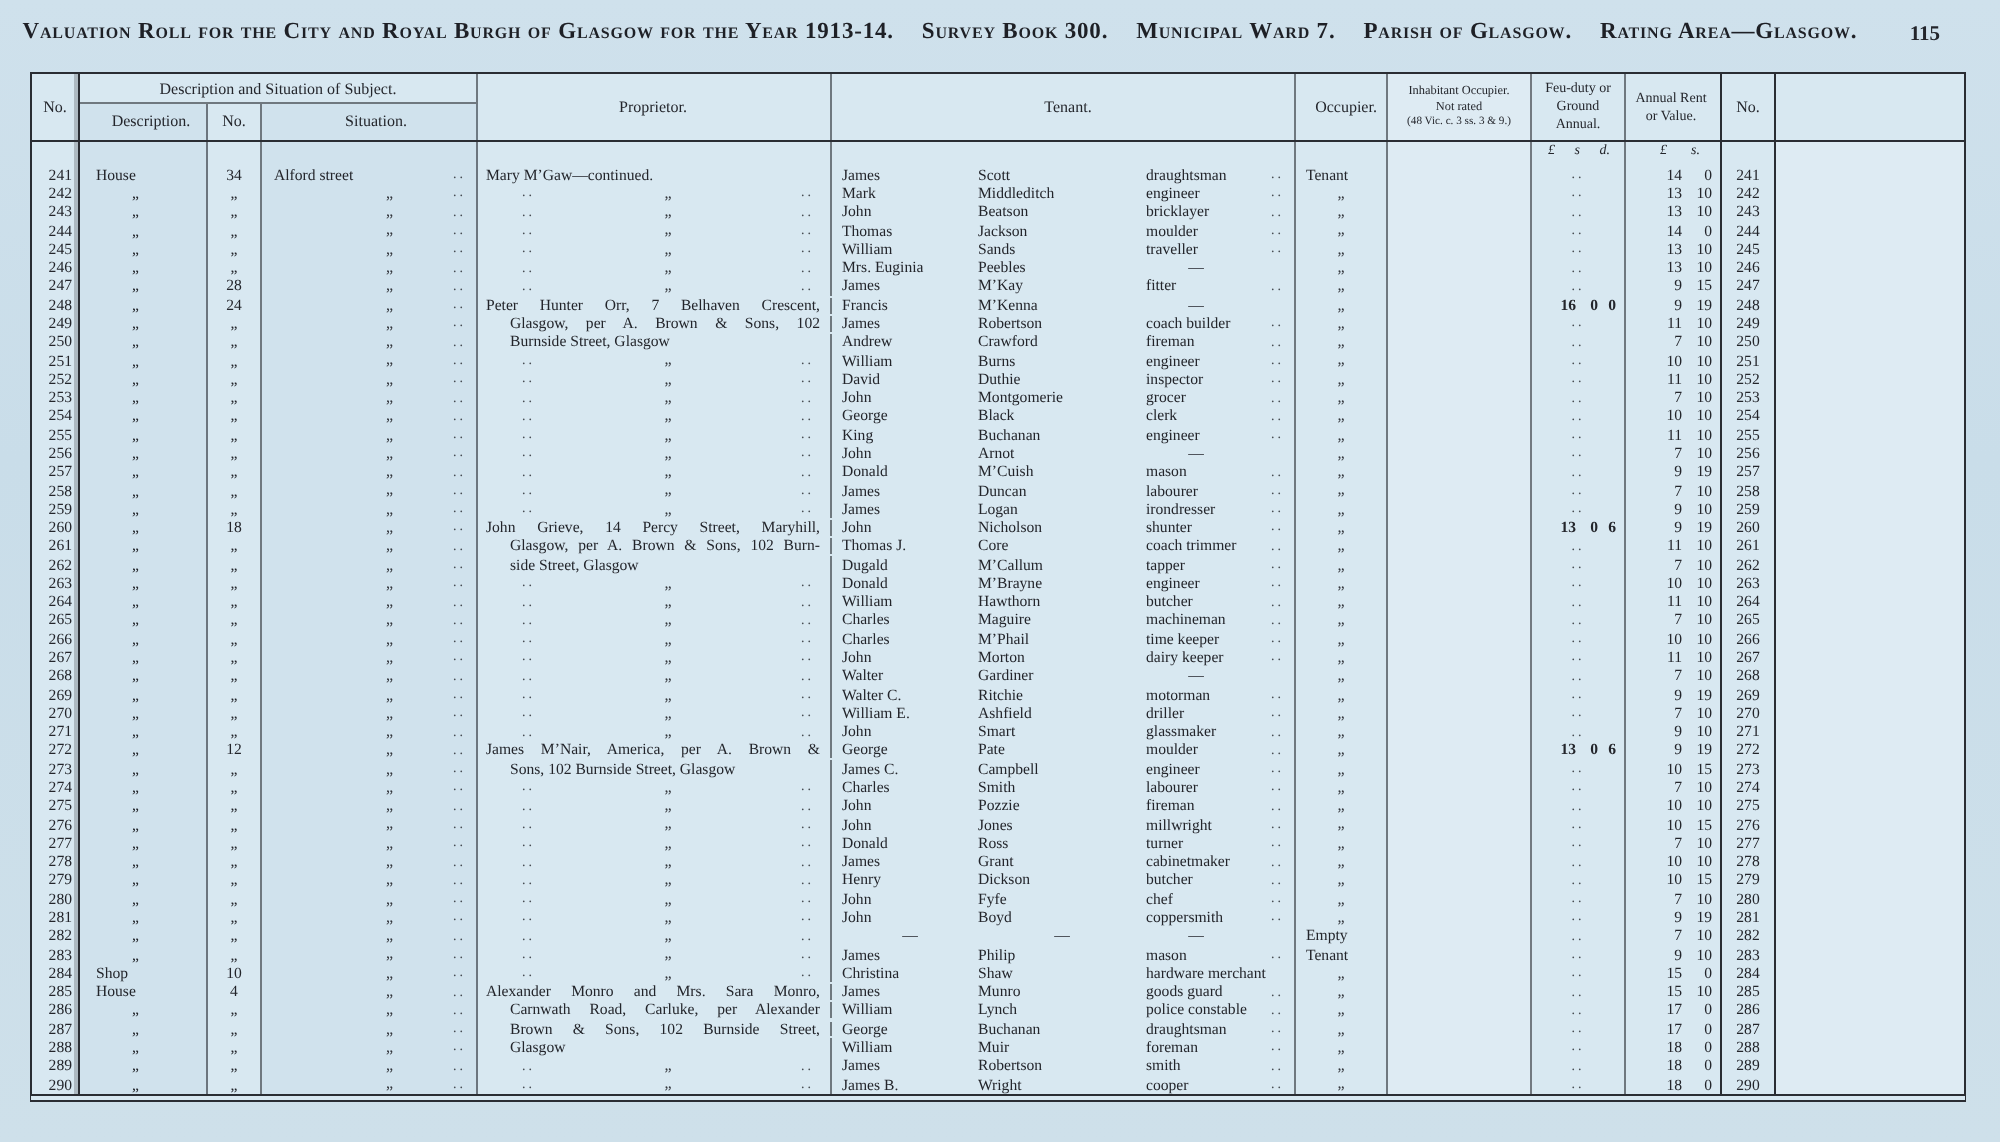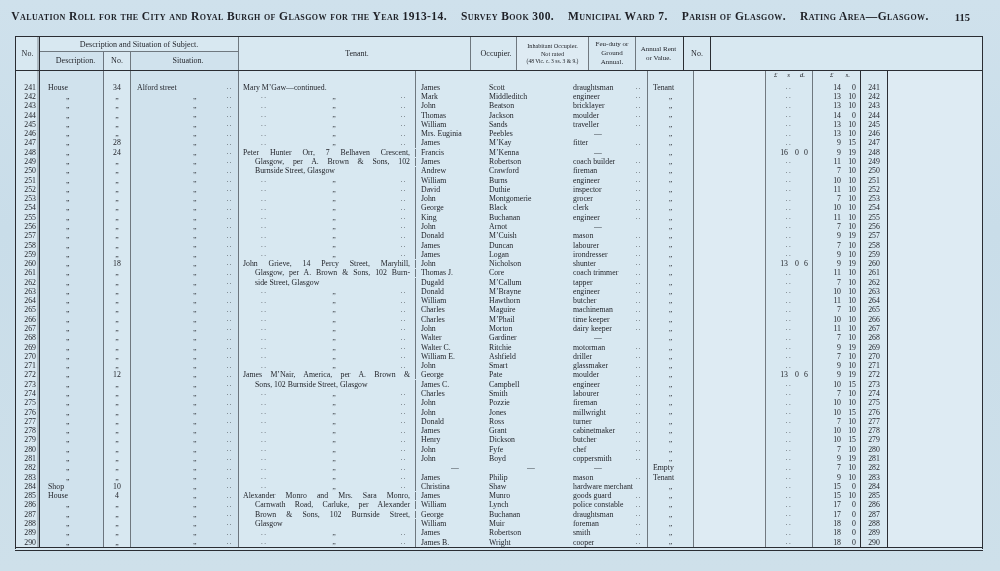--- a/index.html
+++ b/index.html
@@ -94,21 +94,21 @@
   
   .c6 { padding-left:5px; }
   .tf { width:68px; } .ts { width:84px; } .to { flex:0 1 auto; }
   .dash { text-align:center; }
   .tf.dash{ width:68px; } .ts.dash{ width:84px; } .to.dash{ width:50px; text-align:center; }
   .tdots { margin-left:auto; padding-right:5px; }
   
   .c7 { padding-left:5px; }
   .c7.ctr { padding-left:0; }
   
-  .c9.val { justify-content:flex-end; padding-right:4px; }
+  .c9.val { justify-content:flex-end; padding-right:4px;font-weight:bold; }
   .fv { text-align:right; } .f0 { width:14px; } .f1 { width:11px; } .f2 { width:9px; }
   
   .c10 { justify-content:flex-end; padding-right:4px; }
   .rl { width:18px; text-align:right; } .rs { width:15px; text-align:right; }
 </style>
 </head>
 <body>
 
 <div class="sheet">
 
@@ -122,20 +122,21 @@
     <div class="hdr">
       <div class="c c1 hc">No.</div>
       <div class="hgroup">
         <div class="hgtop">Description and Situation of Subject.</div>
         <div class="hgsub">
           <div class="c c2 hc">Description.</div>
           <div class="c c3 hc">No.</div>
           <div class="c c4 hc">Situation.</div>
         </div>
       </div>
+      <div class="c c5 hc">Proprietor.</div>
       <div class="c c6 hc">Tenant.</div>
       <div class="c c7 hc">Occupier.</div>
       <div class="c c8 hc h-small">
         <div>Inhabitant Occupier.</div>
         <div>Not rated</div>
         <div class="l3">(48 Vic. c. 3 ss. 3 &amp; 9.)</div>
       </div>
       <div class="c c9 hc h-wrap">Feu-duty or Ground Annual.</div>
       <div class="c c10 hc h-wrap">Annual Rent or Value.</div>
       <div class="c c11 hc">No.</div>

